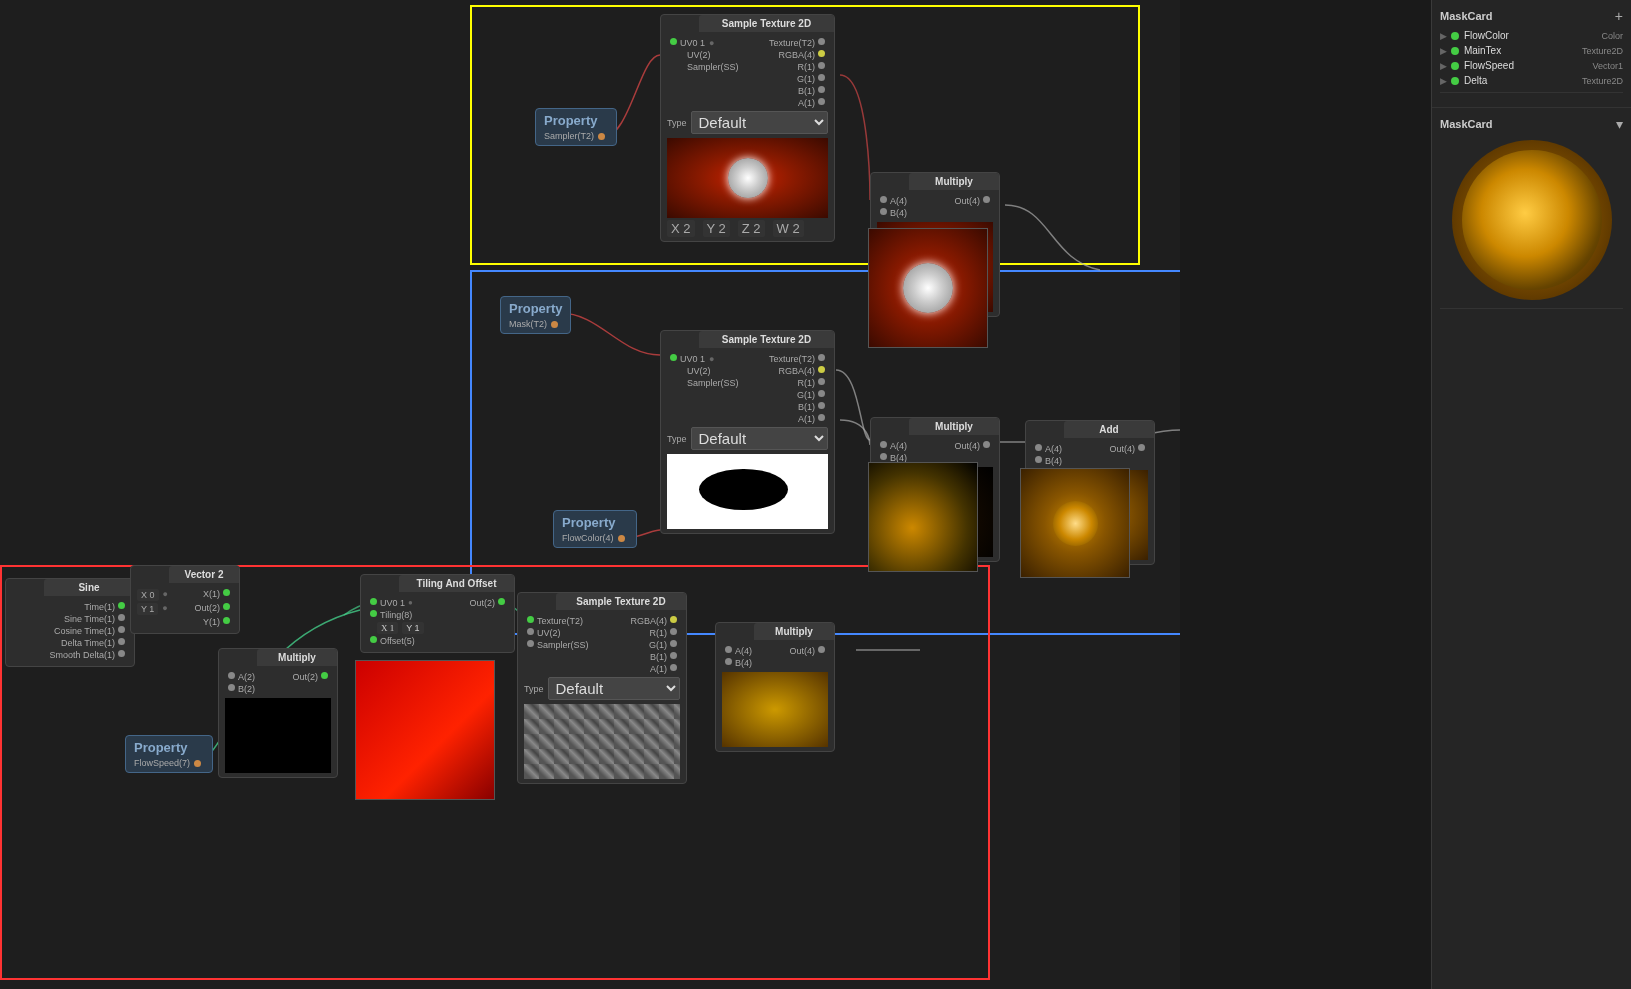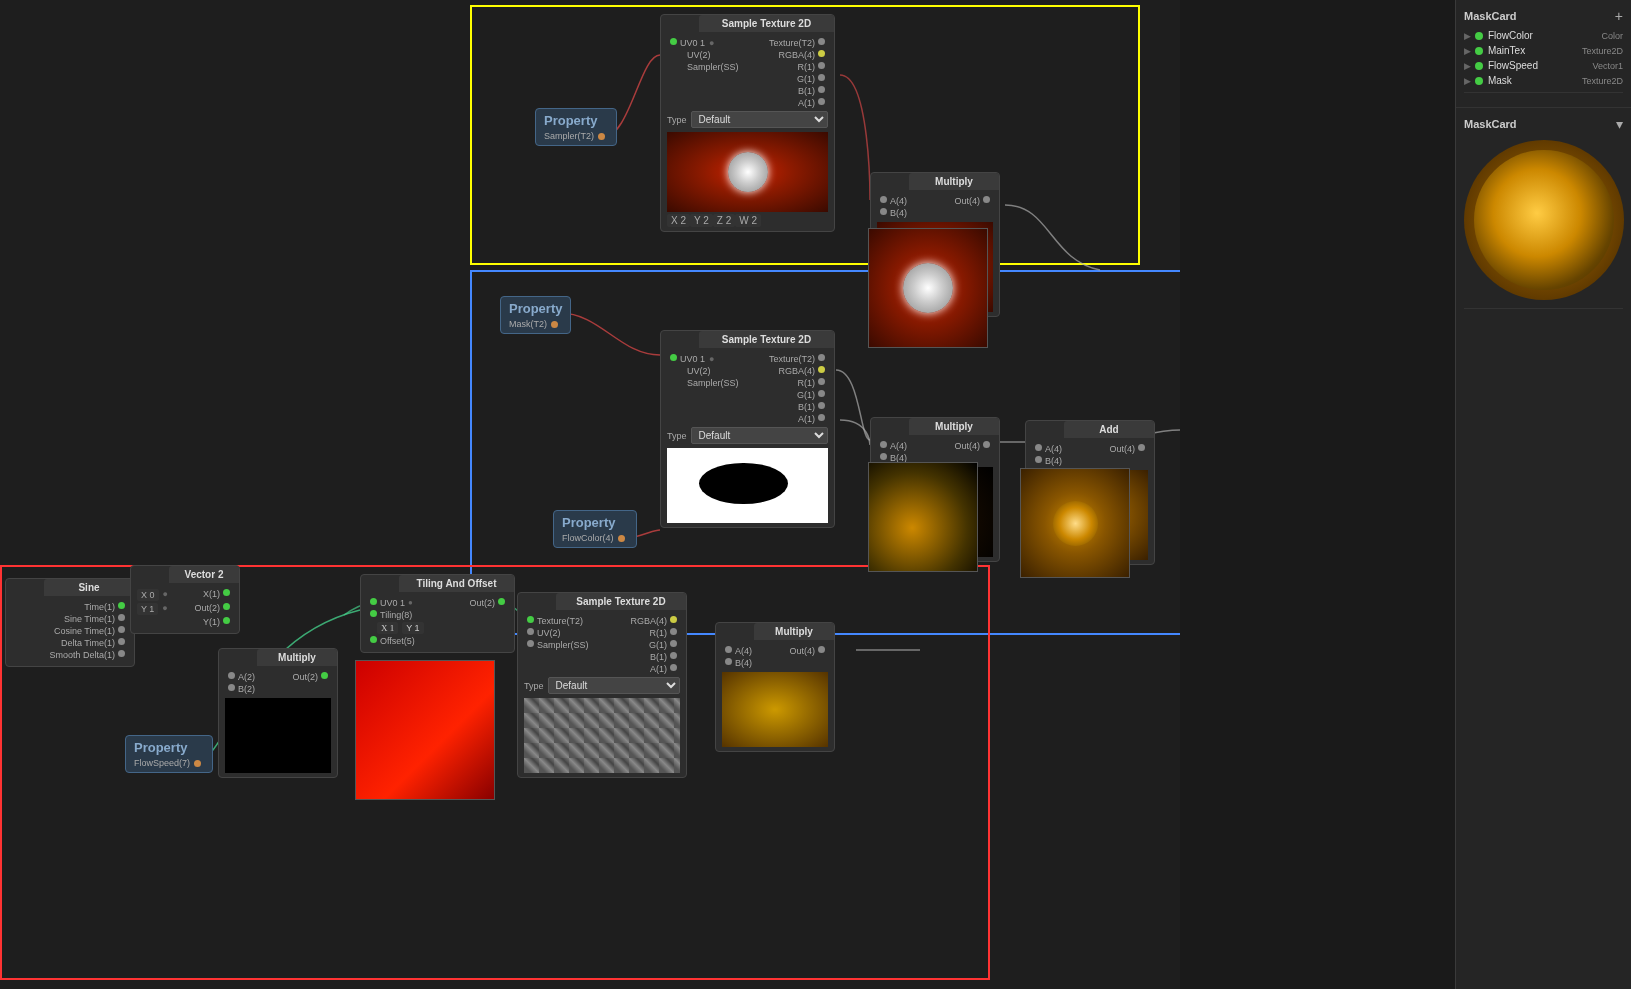--- a/index.html
+++ b/index.html
@@ -109,29 +109,29 @@
       align-items: center;
       margin: 3px 0;
       font-size: 9px;
       color: #aaa;
     }
     .type-label { margin-right: 4px; }
     .type-select {
       background: #444;
       border: 1px solid #555;
       color: #ddd;
-      font-size: 10px;
+      font-size: 15px;
       padding: 1px 3px;
       border-radius: 2px;
       flex: 1;
     }
     .xyz-row {
       display: flex;
-      gap: 0;
-      font-size: 10px;
+      gap: 8px;
+      font-size: 13px;
       color: #aaa;
       margin-top: 2px;
     }
     .xyz-val {
       background: #333;
       padding: 1px 4px;
       border-radius: 2px;
     }
 
     
@@ -152,21 +152,21 @@
       display: flex;
       align-items: center;
       font-size: 9px;
       color: #aaa;
     }
 
     
     .right-panel {
       position: absolute;
       top: 0; right: 0;
-      width: 176px;
+      width: 200px;
       height: 989px;
       background: #252525;
       border-left: 1px solid #3a3a3a;
       overflow-y: auto;
     }
     .panel-section {
       padding: 8px;
       border-bottom: 1px solid #333;
     }
     .panel-header {
@@ -730,21 +730,21 @@
     </div>
     <div class="prop-row">
       <span class="prop-arrow">▶</span>
       <span class="prop-dot green"></span>
       <span class="prop-name">FlowSpeed</span>
       <span class="prop-type">Vector1</span>
     </div>
     <div class="prop-row">
       <span class="prop-arrow">▶</span>
       <span class="prop-dot green"></span>
-      <span class="prop-name">Mask</span>
+      <span class="prop-name">Delta</span>
       <span class="prop-type">Texture2D</span>
     </div>
     <div style="border-top:1px solid #333; margin: 6px 0;"></div>
   </div>
 
   <div class="maskcard-section2">
     <div class="maskcard-header2">
       <span>MaskCard</span>
       <button class="panel-add-btn">▾</button>
     </div>

